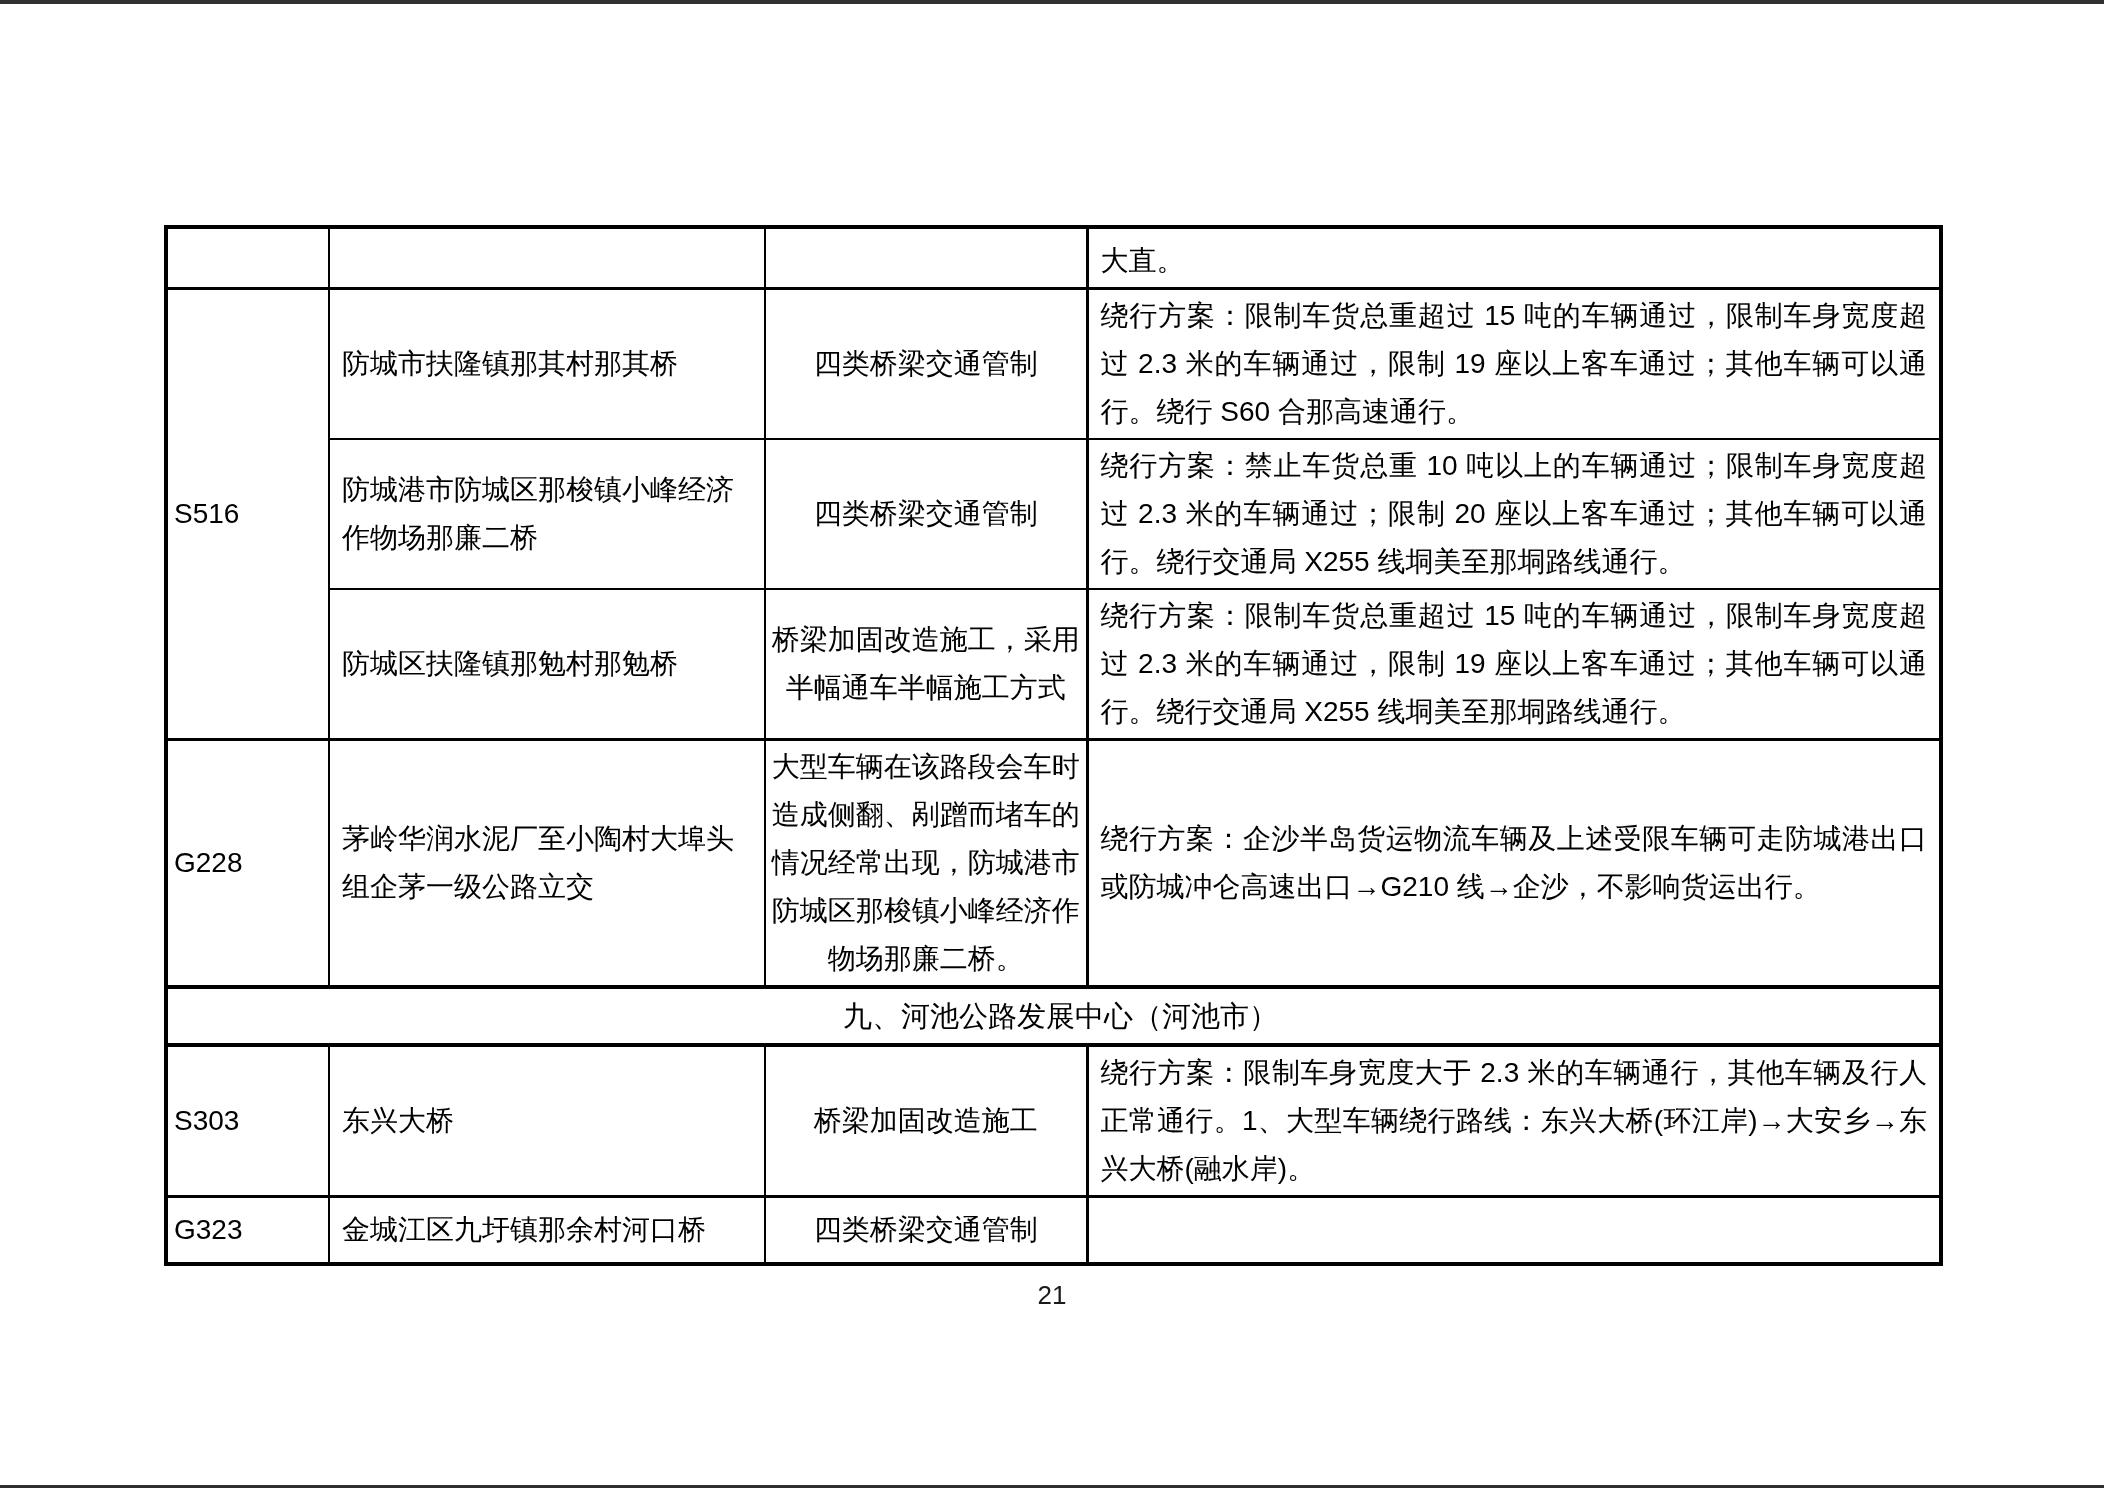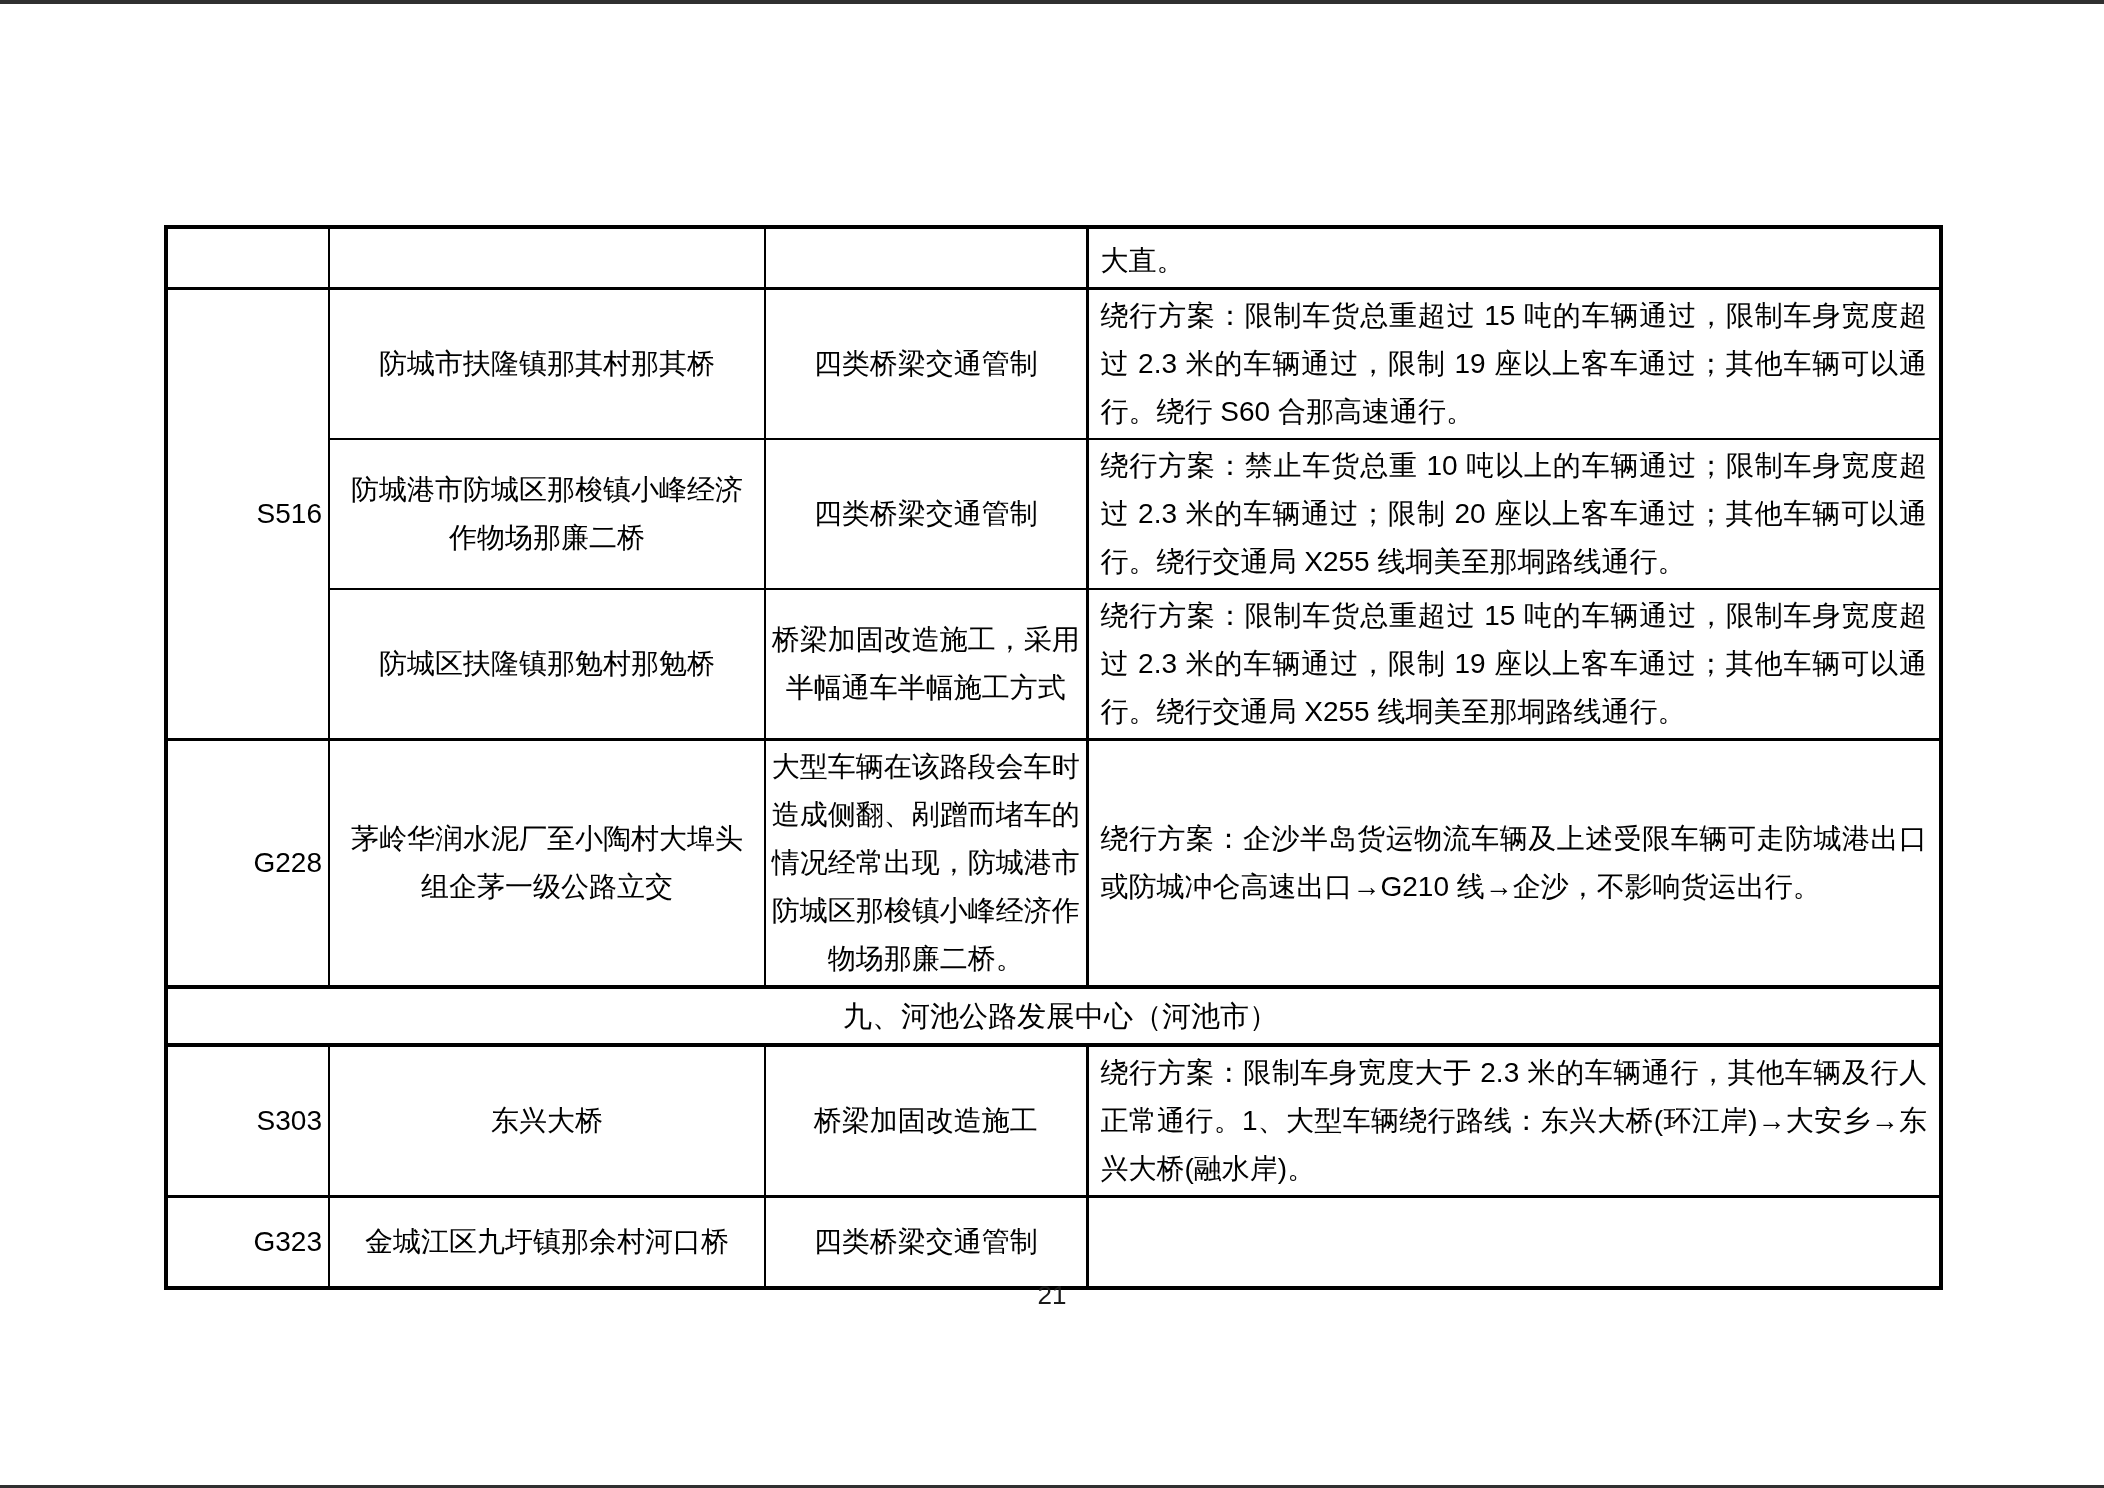--- a/index.html
+++ b/index.html
@@ -22,22 +22,22 @@
     border:2px solid #000;
     font-size:28px;line-height:48px;
     vertical-align:middle;
     padding:2px 6px;
     overflow:hidden;
   }
   
   tr.b-med td{border-top-width:3px;}
   tr.b-thick td{border-top-width:4px;}
   
-  td.c-route{text-align:right;}
-  td.c-loc{text-align:center;padding:20px 12px;margin-left:12px;}
+  td.c-route{text-align:left;}
+  td.c-loc{padding:8px 12px;margin-left:12px;}
   td.c-status{text-align:center;padding:2px 4px;}
   td.c-detour{
     text-align:justify;text-align-last:left;
     padding:2px 12px 2px 12px;border-left-width:3px;
   }
   td.c-top{vertical-align:top;padding-top:8px;}
   td.section-header{
     text-align:center;padding:2px 6px 2px 20px;
     font-size:29px;
   }

